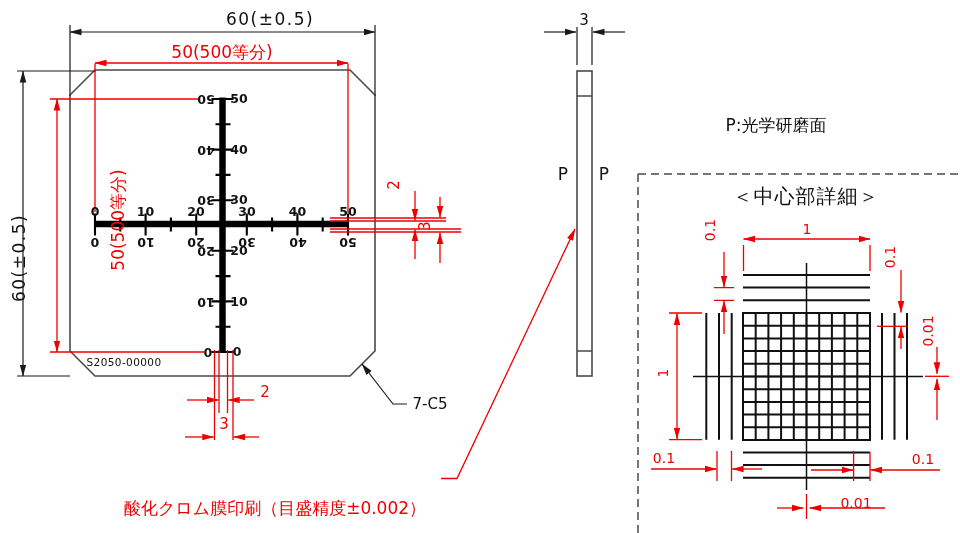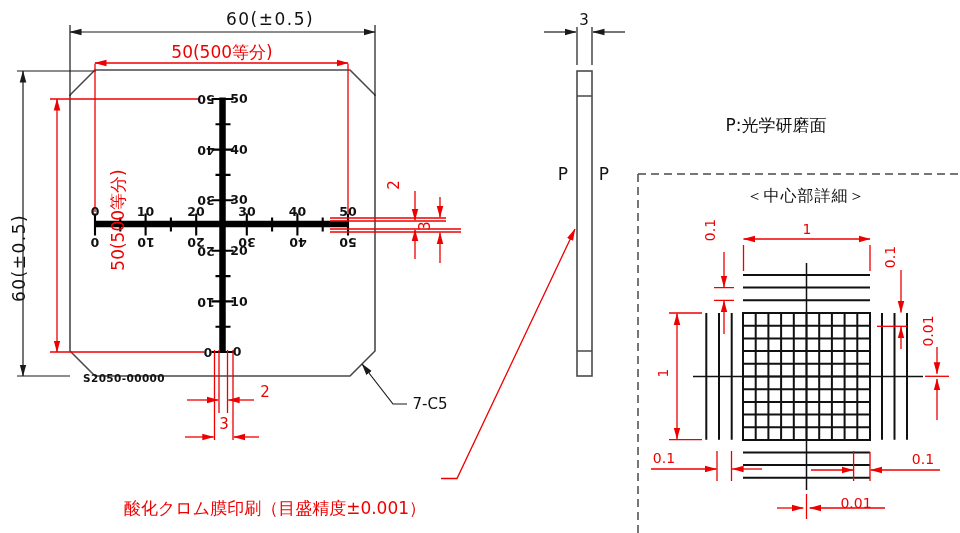--- a/index.html
+++ b/index.html
@@ -12,23 +12,23 @@
   .red{color:var(--red);}
   .rot90{transform:translate(-50%,-50%) rotate(-90deg);}
   .rot180{transform:translate(-50%,-50%) rotate(180deg);}
   .r90red{transform:translate(-50%,-50%) rotate(-90deg);color:var(--red);}
   .num{font-size:12.5px;font-weight:700;}
   .dim{font-size:17px;letter-spacing:1.5px;}
   .dimr{font-size:17px;color:var(--red);}
   .sm{font-size:15px;}
   .smr{font-size:15px;color:var(--red);}
   .det{font-size:14px;color:var(--red);}
-  .serial{font-size:10.5px;font-weight:700;letter-spacing:.4px;margin-top:16px;}
+  .serial{font-size:10.5px;font-weight:400;letter-spacing:.4px;}
   .jp{font-size:17px;margin-top:28px;}
-  .title{font-size:16px;letter-spacing:1px;}
+  .title{font-size:20px;letter-spacing:1px;}
   
   .gry{stroke:var(--gry);stroke-width:1.6;fill:none;}
   .blk{stroke:var(--blk);stroke-width:1.2;fill:none;}
   .bar{stroke:#000;stroke-width:6.5;fill:none;}
   .tick{stroke:#000;stroke-width:2.1;fill:none;}
   .redl{stroke:var(--red);stroke-width:1.3;fill:none;}
   .detb{stroke:#111;stroke-width:2;fill:none;}
   .detthin{stroke:#111;stroke-width:1.5;fill:none;}
   .dash{stroke:#4a4a4a;stroke-width:1.5;fill:none;stroke-dasharray:8 5;}
   .mblk{fill:var(--blk);} .mred{fill:var(--red);}
@@ -169,21 +169,21 @@
 <span class="lbl num rot180" style="left:206px;top:149.6px">40</span>
 <span class="lbl num rot180" style="left:206px;top:99px">50</span>
 
 <span class="lbl smr rot90" style="left:394px;top:185px">2</span>
 <span class="lbl smr rot90" style="left:425px;top:226px">3</span>
 <span class="lbl smr" style="left:265px;top:392px">2</span>
 <span class="lbl smr" style="left:224px;top:424px">3</span>
 
 <span class="lbl serial" style="left:124px;top:362px">S2050-00000</span>
 <span class="lbl sm" style="left:430px;top:404px">7-C5</span>
-<span class="lbl jp red" style="left:275px;top:480px">酸化クロム膜印刷（目盛精度±0.001）</span>
+<span class="lbl jp red" style="left:275px;top:480px">酸化クロム膜印刷（目盛精度±0.002）</span>
 
 <span class="lbl sm" style="left:584px;top:20px">3</span>
 <span class="lbl jp" style="left:563px;top:146px">P</span>
 <span class="lbl jp" style="left:604px;top:146px">P</span>
 <span class="lbl jp" style="left:776px;top:97px">P:光学研磨面</span>
 
 <span class="lbl title" style="left:806px;top:196px">＜中心部詳細＞</span>
 <span class="lbl det" style="left:807px;top:229px">1</span>
 <span class="lbl det r90red" style="left:663px;top:373px">1</span>
 <span class="lbl det r90red" style="left:710px;top:230px">0.1</span>

